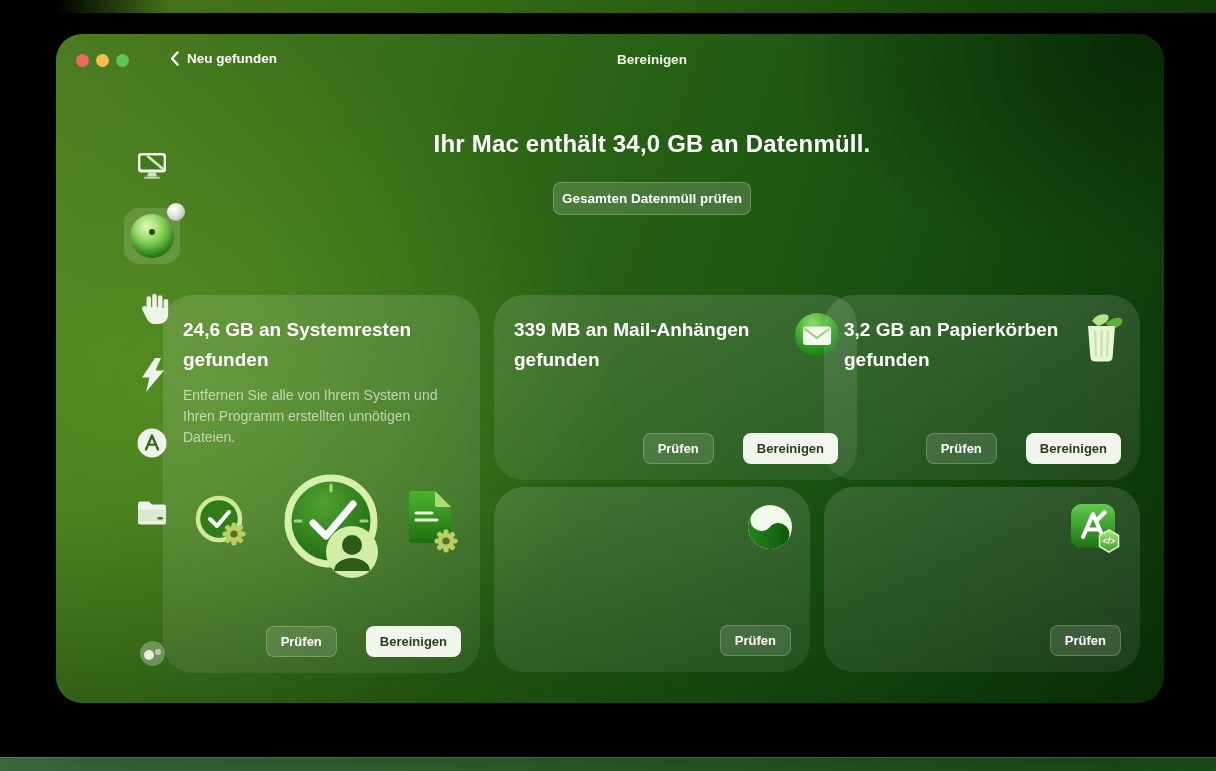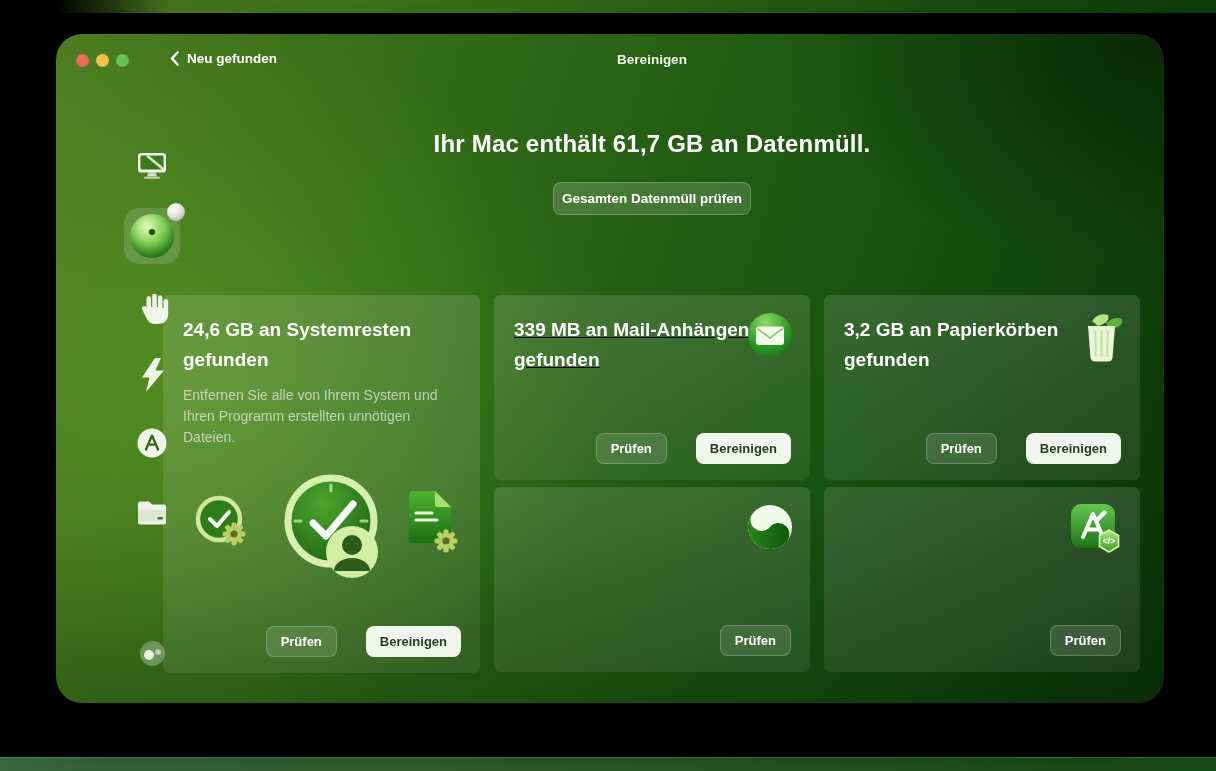--- a/index.html
+++ b/index.html
@@ -49,32 +49,32 @@
     box-shadow:inset 0 -6px 10px rgba(10,60,8,0.35); }
   .orb-dot { position:absolute; left:19px; top:15px; width:6px; height:6px; border-radius:50%; background:#17530d; }
   .orb-badge { position:absolute; right:-5px; top:-5px; width:18px; height:18px; border-radius:50%;
     background:radial-gradient(circle at 35% 30%, #ffffff 0%, #dfe6dc 45%, #8d9c8b 100%); }
   .avatar { position:absolute; left:84px; top:607px; width:25px; height:25px; border-radius:50%;
     background:rgba(205,222,198,0.38); cursor:pointer; }
   .avatar .b1 { position:absolute; left:4px; top:9px; width:10px; height:10px; border-radius:50%; background:#e8f0e4; }
   .avatar .b2 { position:absolute; left:15px; top:8px; width:6px; height:6px; border-radius:50%; background:#bccab7; }
 
   
-  .card { position:absolute; border-radius:6px; padding:20px;
+  .card { position:absolute; border-radius:30px; padding:20px;
     background:linear-gradient(rgba(255,255,255,0.13), rgba(255,255,255,0.08)); }
   .card-title { color:#fff; font-size:19px; font-weight:700; line-height:30px; }
   .card-desc { margin-top:10px; color:rgba(222,233,212,0.78); font-size:14px; line-height:21px; width:265px; }
   .card-icon { position:absolute; right:16px; top:16px; }
   .btn-row { position:absolute; right:19px; bottom:16px; display:flex; gap:29px; }
   .btn { border-radius:8px; font-family:inherit; font-size:13px; font-weight:700;
     padding:7px 14px; cursor:pointer; }
   .btn-ghost { background:rgba(255,255,255,0.12); border:1px solid rgba(255,255,255,0.22); color:#fff; }
   .btn-light { background:#f2f5ee; border:none; color:#24411c; }
   .c1 { left:107px; top:261px; width:317px; height:378px; }
-  .c2 { left:438px; top:261px; width:316px; height:185px;text-decoration:underline; }
+  .c2 { left:438px; top:261px; width:363px; height:185px; }
   .c3 { left:768px; top:261px; width:316px; height:185px; }
   .c4 { left:438px; top:453px; width:316px; height:185px; }
   .c5 { left:768px; top:453px; width:316px; height:185px; }
   .c2 .card-title, .c3 .card-title, .c4 .card-title, .c5 .card-title { width:240px; }
 
   .icon-cluster { position:absolute; left:0; top:176px; width:317px; height:120px; }
   .ic-small-clock { position:absolute; left:30px; top:22px; }
   .ic-big-clock   { position:absolute; left:118px; top:0; }
   .ic-doc         { position:absolute; left:236px; top:18px; }
 </style>
@@ -92,21 +92,21 @@
     <div class="traffic tl-green" style="background:#61c555;"></div>
 
     <div class="back-btn">
       <svg width="9" height="15" viewBox="0 0 9 15">
         <polyline points="7.5,1.5 2,7.5 7.5,13.5" fill="none" stroke="#ffffff" stroke-width="2.4" stroke-linecap="round" stroke-linejoin="round"></polyline>
       </svg>
       <span>Neu gefunden</span>
     </div>
     <div class="win-title">Bereinigen</div>
 
-    <div class="headline">Ihr Mac enthält 61,7 GB an Datenmüll.</div>
+    <div class="headline">Ihr Mac enthält 34,0 GB an Datenmüll.</div>
     <div class="scan-all">
       <button class="scan">Gesamten Datenmüll prüfen</button>
     </div>
 
     <div class="side-item" style="top:114px;">
       <svg width="36" height="34" viewBox="0 0 36 34">
         <rect x="4" y="5" width="28" height="19.5" rx="3" fill="#eef4e8"></rect>
         <rect x="6.4" y="7.4" width="23.2" height="14" rx="1.6" fill="#3f7a1e"></rect>
         <path d="M14 8.6 L28.5 20.5" stroke="#d8ecc2" stroke-width="2.6" stroke-linecap="round"></path>
         <path d="M14.5 24.5 h7 l1.6 4 h-10.2 z" fill="#d4dfca"></path>

